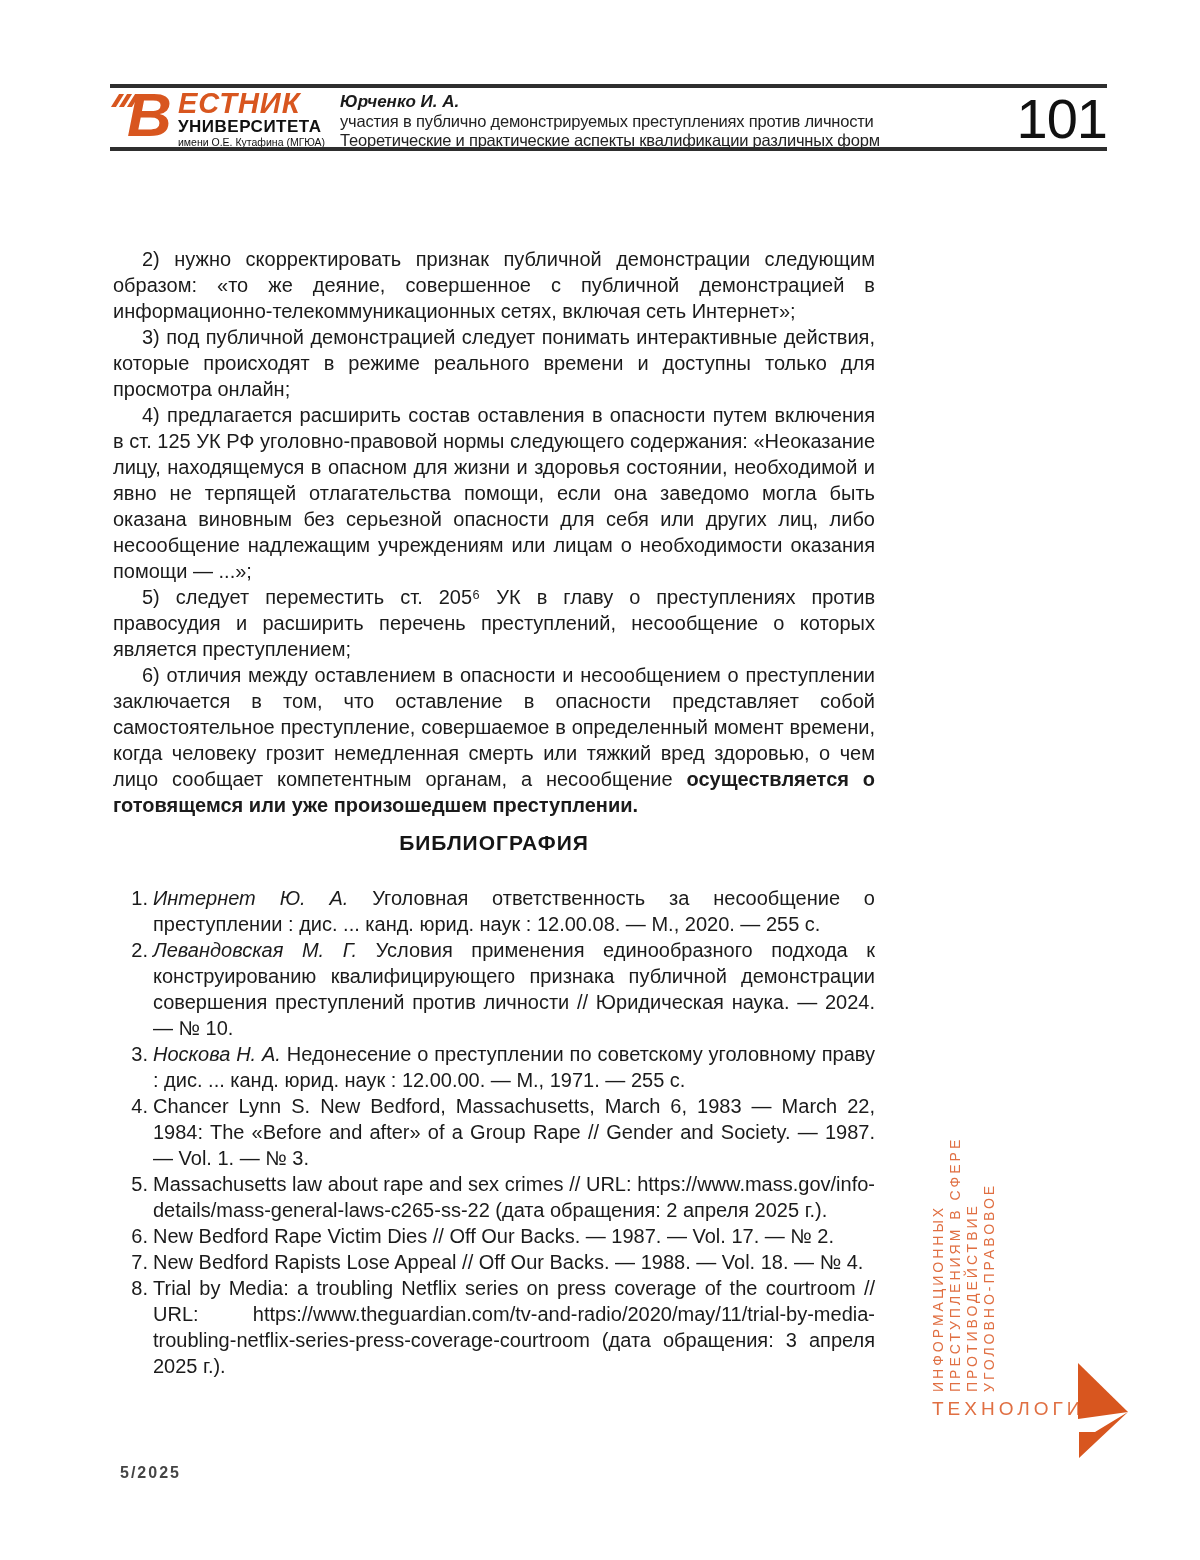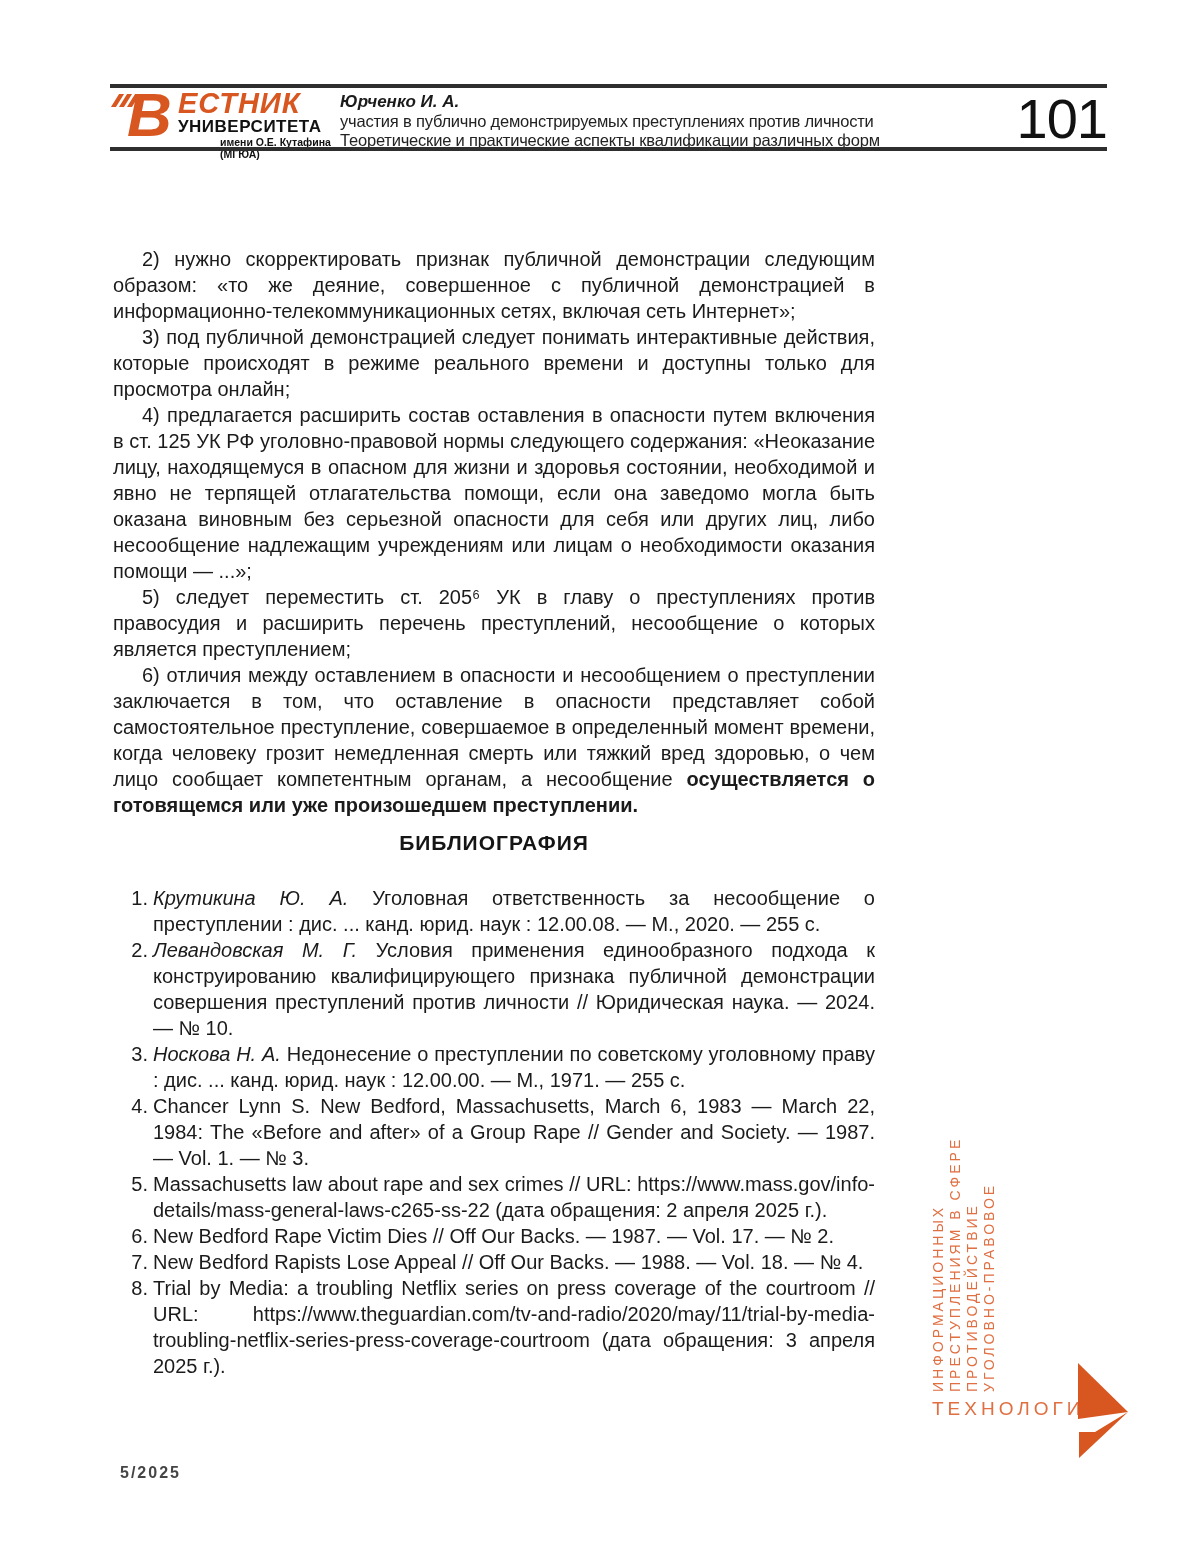--- a/index.html
+++ b/index.html
@@ -20,21 +20,21 @@
   .rule{position:absolute;left:110px;width:997px;height:4px;background:#2e2e2e;}
   .rule-top{top:84px;}
   .rule-bottom{top:147px;}
   .logo{position:absolute;left:115px;top:90px;width:240px;height:60px;}
   .ticks{position:absolute;left:0;top:3px;}
   .tick{display:inline-block;width:5px;height:13px;background:var(--accent);transform:skewX(-32deg);margin-right:3px;}
   .logo-v{position:absolute;left:12px;top:-4px;font-size:62px;line-height:58px;font-weight:bold;font-style:italic;color:var(--accent);}
   .logo-right{position:absolute;left:63px;top:0;}
   .logo-word{font-size:29px;font-weight:bold;font-style:italic;color:var(--accent);letter-spacing:1px;line-height:27px;}
   .logo-sub{font-size:17px;font-weight:bold;letter-spacing:.5px;line-height:19px;color:#111;}
-  .logo-tag{font-size:10.5px;font-weight:bold;line-height:12px;color:#111;margin-left:42px;}
+  .logo-tag{font-size:10.5px;font-weight:normal;line-height:12px;color:#111;}
   .head-text{position:absolute;left:340px;top:92px;width:660px;}
   .author{font-size:17px;font-weight:bold;font-style:italic;line-height:20px;}
   .title-line{font-size:16.5px;line-height:18.5px;letter-spacing:-0.2px;color:#222;}
   .pagenum{position:absolute;right:93px;top:94px;font-size:56px;font-weight:400;letter-spacing:-1px;line-height:50px;color:#111;}
   
   #paragraphs{position:absolute;left:113px;top:246px;width:762px;}
   .para{margin:0;font-size:20px;line-height:26px;text-align:justify;text-indent:29px;}
   .b{font-weight:bold;}
   .i{font-style:italic;}
   .bib-heading{position:absolute;left:113px;top:831px;width:762px;margin:0;text-align:center;font-size:21px;font-weight:bold;letter-spacing:1px;color:#151515;}
@@ -87,21 +87,21 @@
       <p class="para"><span>2) нужно скорректировать признак публичной демонстрации следующим образом: «то же деяние, совершенное с публичной демонстрацией в информационно-телекоммуникационных сетях, включая сеть Интернет»;</span></p>
       <p class="para"><span>3) под публичной демонстрацией следует понимать интерактивные действия, которые происходят в режиме реального времени и доступны только для просмотра онлайн;</span></p>
       <p class="para"><span>4) предлагается расширить состав оставления в опасности путем включения в ст. 125 УК РФ уголовно-правовой нормы следующего содержания: «Неоказание лицу, находящемуся в опасном для жизни и здоровья состоянии, необходимой и явно не терпящей отлагательства помощи, если она заведомо могла быть оказана виновным без серьезной опасности для себя или других лиц, либо несообщение надлежащим учреждениям или лицам о необходимости оказания помощи — ...»;</span></p>
       <p class="para"><span>5) следует переместить ст. 205⁶ УК в главу о преступлениях против правосудия и расширить перечень преступлений, несообщение о которых является преступлением;</span></p>
       <p class="para"><span>6) отличия между оставлением в опасности и несообщением о преступлении заключается в том, что оставление в опасности представляет собой самостоятельное преступление, совершаемое в определенный момент времени, когда человеку грозит немедленная смерть или тяжкий вред здоровью, о чем лицо сообщает компетентным органам, а несообщение </span><span class="b">осуществляется о готовящемся или уже произошедшем преступлении.</span></p>
     </div>
 
   <h2 class="bib-heading">БИБЛИОГРАФИЯ</h2>
 
   <div id="bib-list">
-      <div class="bib-item"><span class="num">1.</span><span class="i">Крутикина Ю. А.</span><span> Уголовная ответственность за несообщение о преступлении : дис. ... канд. юрид. наук : 12.00.08. — М., 2020. — 255 с.</span></div>
+      <div class="bib-item"><span class="num">1.</span><span class="i">Интернет Ю. А.</span><span> Уголовная ответственность за несообщение о преступлении : дис. ... канд. юрид. наук : 12.00.08. — М., 2020. — 255 с.</span></div>
       <div class="bib-item"><span class="num">2.</span><span class="i">Левандовская М. Г.</span><span> Условия применения единообразного подхода к конструированию квалифицирующего признака публичной демонстрации совершения преступлений против личности // Юридическая наука. — 2024. — № 10.</span></div>
       <div class="bib-item"><span class="num">3.</span><span class="i">Носкова Н. А.</span><span> Недонесение о преступлении по советскому уголовному праву : дис. ... канд. юрид. наук : 12.00.00. — М., 1971. — 255 с.</span></div>
       <div class="bib-item"><span class="num">4.</span><span>Chancer Lynn S. New Bedford, Massachusetts, March 6, 1983 — March 22, 1984: The «Before and after» of a Group Rape // Gender and Society. — 1987. — Vol. 1. — № 3.</span></div>
       <div class="bib-item"><span class="num">5.</span><span>Massachusetts law about rape and sex crimes // URL: https://www.mass.gov/info-details/mass-general-laws-c265-ss-22 (дата обращения: 2 апреля 2025 г.).</span></div>
       <div class="bib-item"><span class="num">6.</span><span>New Bedford Rape Victim Dies // Off Our Backs. — 1987. — Vol. 17. — № 2.</span></div>
       <div class="bib-item"><span class="num">7.</span><span>New Bedford Rapists Lose Appeal // Off Our Backs. — 1988. — Vol. 18. — № 4.</span></div>
       <div class="bib-item"><span class="num">8.</span><span>Trial by Media: a troubling Netflix series on press coverage of the courtroom // URL: https://www.theguardian.com/tv-and-radio/2020/may/11/trial-by-media-troubling-netflix-series-press-coverage-courtroom (дата обращения: 3 апреля 2025 г.).</span></div>
     </div>
 
   <div class="vertical-title" id="vert-lines">

